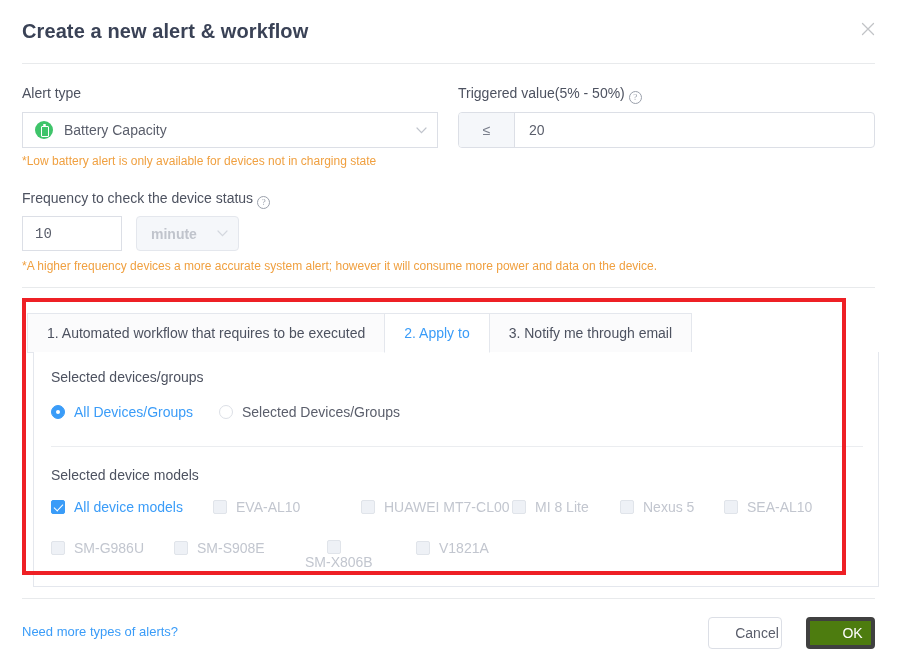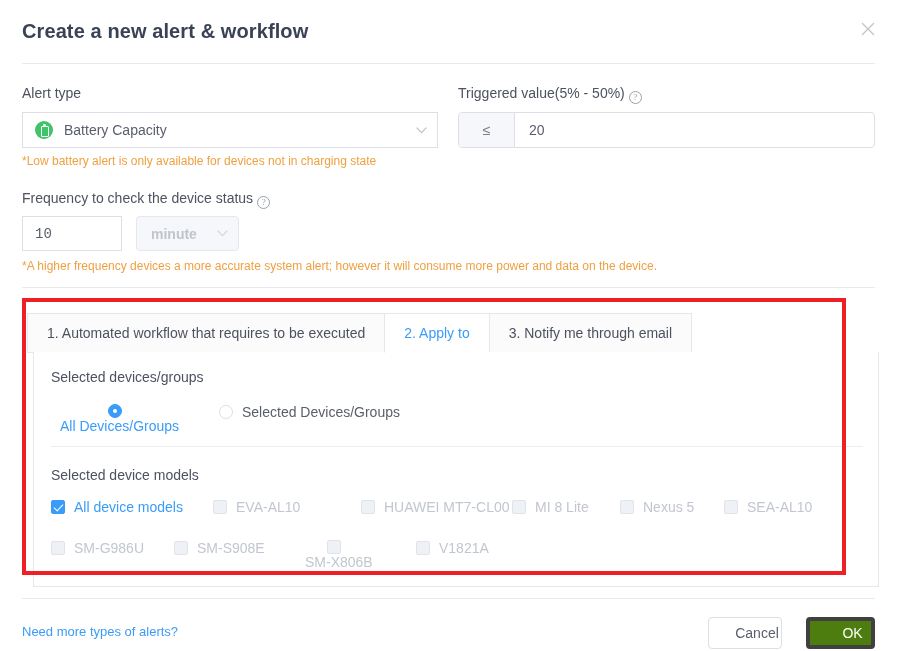--- a/index.html
+++ b/index.html
@@ -419,21 +419,21 @@
   <div class="tabs">
     <div class="tab">1. Automated workflow that requires to be executed</div>
     <div class="tab active">2. Apply to</div>
     <div class="tab">3. Notify me through email</div>
   </div>
 
   <div class="tab-panel">
 
     <div class="sec-label" style="left:17px; top:17px;">Selected devices/groups</div>
 
-    <div class="radio checked" style="left:17px; top:52px;flex-direction:column;">
+    <div class="radio checked" style="left:17px; top:52px;">
       <span class="radio-mark"></span>
       <span class="radio-label">All Devices/Groups</span>
     </div>
 
     <div class="radio" style="left:185px; top:52px;">
       <span class="radio-mark"></span>
       <span class="radio-label">Selected Devices/Groups</span>
     </div>
 
     <div class="panel-hr" style="top:94px;"></div>

